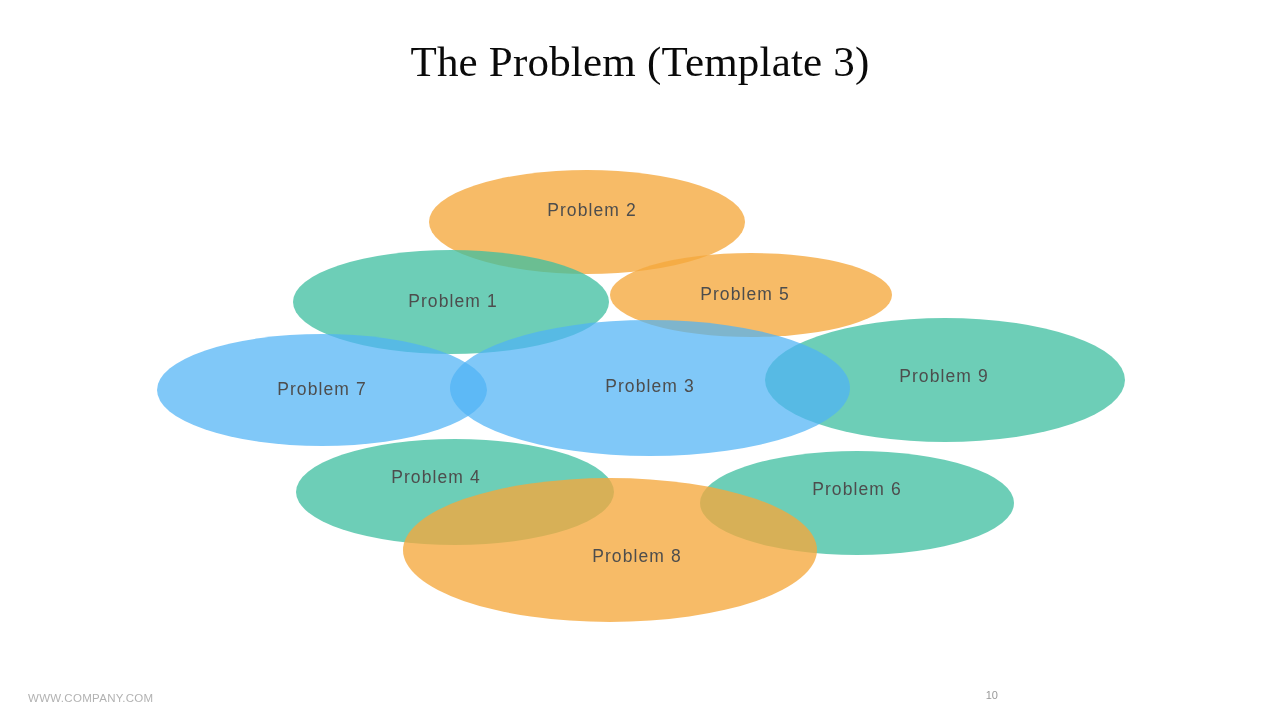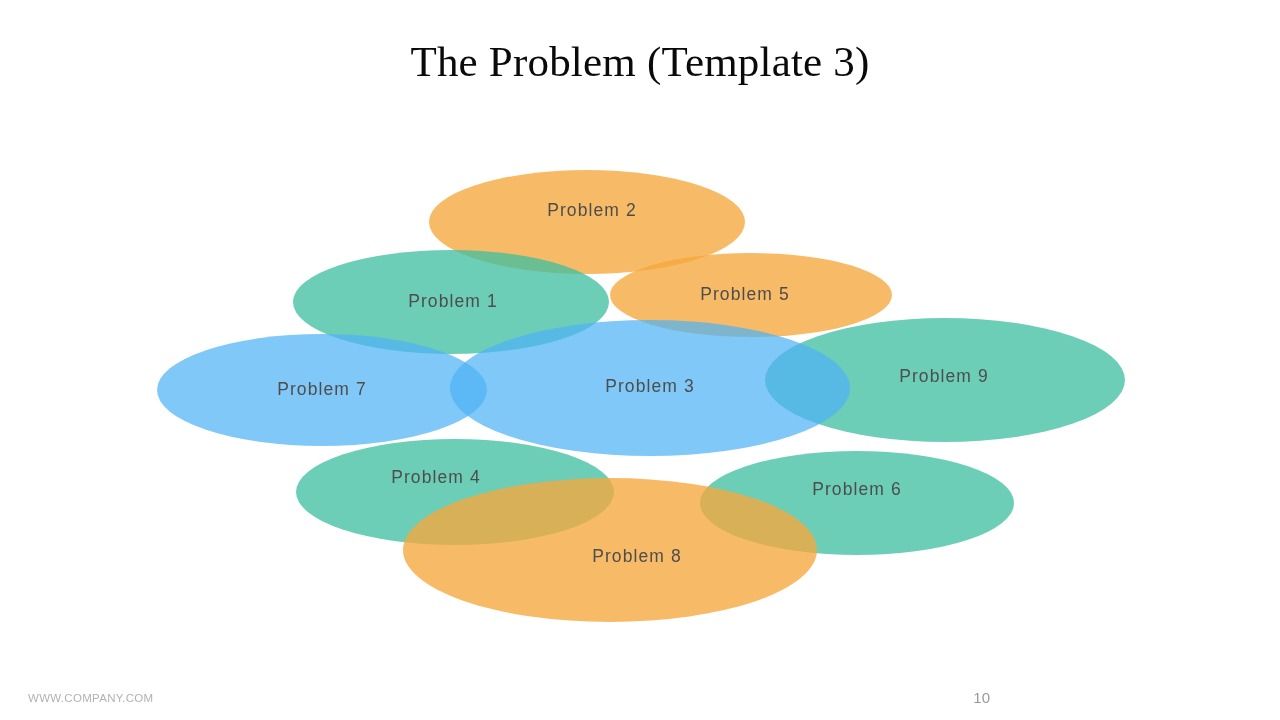--- a/index.html
+++ b/index.html
@@ -53,23 +53,23 @@
     position: absolute;
     left: 28px;
     top: 692px;
     font-size: 11.5px;
     color: #b2b2b2;
     letter-spacing: 0.3px;
     text-align: right;
   }
   #page-number {
     position: absolute;
-    right: 34px;
+    right: 26px;
     top: 689px;
-    font-size: 15px;
+    font-size: 11px;
     color: #999999;
   }
 </style>
 </head>
 <body>
 
 <div id="slide">
 
   <h1 id="slide-title">The Problem (Template 3)</h1>
 

